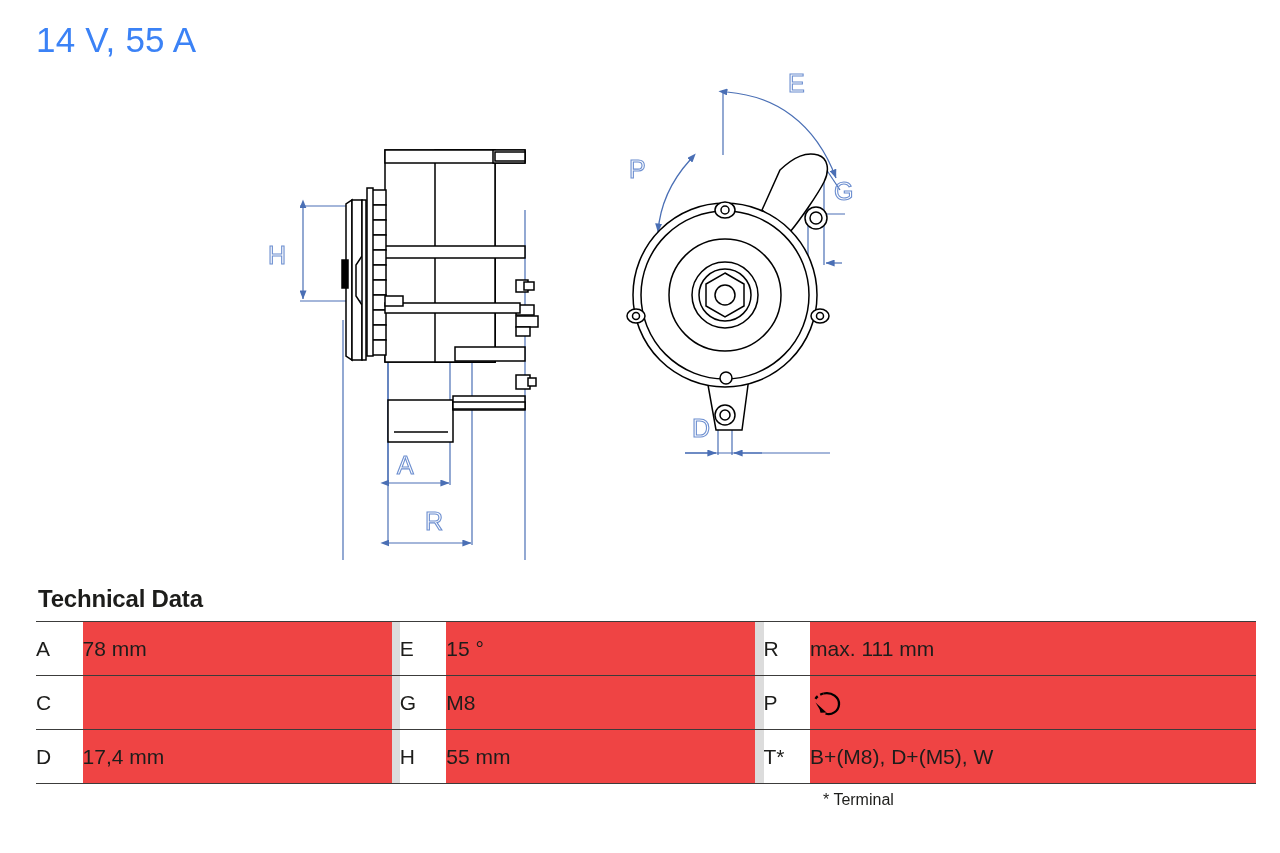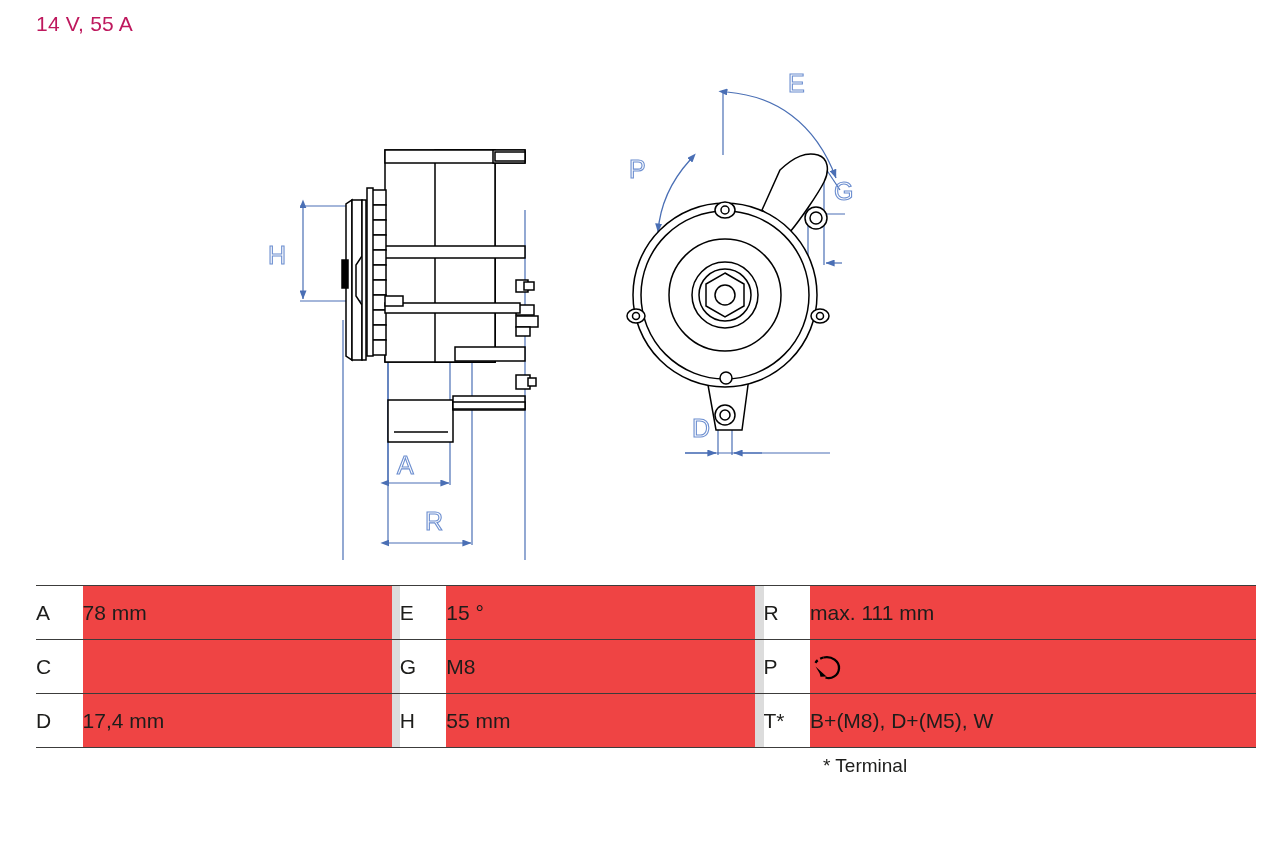--- a/index.html
+++ b/index.html
@@ -12,25 +12,25 @@
     height: 853px;
     font-family: "Liberation Sans", sans-serif;
     color: #1a1a1a;
     position: relative;
     overflow: hidden;
   }
 
   #page-title {
     position: absolute;
     left: 36px;
-    top: 12px;
-    font-size: 21px;
+    top: 20px;
+    font-size: 35px;
     font-weight: 400;
     letter-spacing: 0.2px;
-    color: #be185d;
+    color: #3b82f6;
     white-space: nowrap;
   }
 
   #drawings {
     position: absolute;
     left: 0;
     top: 60px;
     width: 1280px;
     height: 500px;
   }
@@ -87,21 +87,21 @@
 
   .col-a-key { width: 46px; }
   .col-a-val { width: 305px; }
   .col-b-key { width: 46px; }
   .col-b-val { width: 305px; }
   .col-c-key { width: 52px; }
   .col-c-val { width: 440px; }
 
   #footnote {
     text-align: left;
-    font-size: 19px;
+    font-size: 16px;
     color: #1d1d1b;
     margin-top: 7px;
     padding-left: 787px;
   }
 
   .rot-icon {
     display: inline-block;
     vertical-align: middle;
     line-height: 0;
   }
@@ -279,20 +279,21 @@
         <circle cx="725" cy="355" r="10"></circle>
         <circle cx="725" cy="355" r="5"></circle>
         <circle cx="726" cy="318" r="6"></circle>
       </g>
     </g>
   </svg>
 </div>
 
 <div id="tech-section">
 
+  <div id="tech-heading">Technical Data</div>
 
   <table class="specs">
     <tbody>
 
       <tr>
         <td class="key col-a-key">A</td>
         <td class="val col-a-val">78 mm</td>
         <td class="gap"></td>
         <td class="key col-b-key">E</td>
         <td class="val col-b-val">15 °</td>

